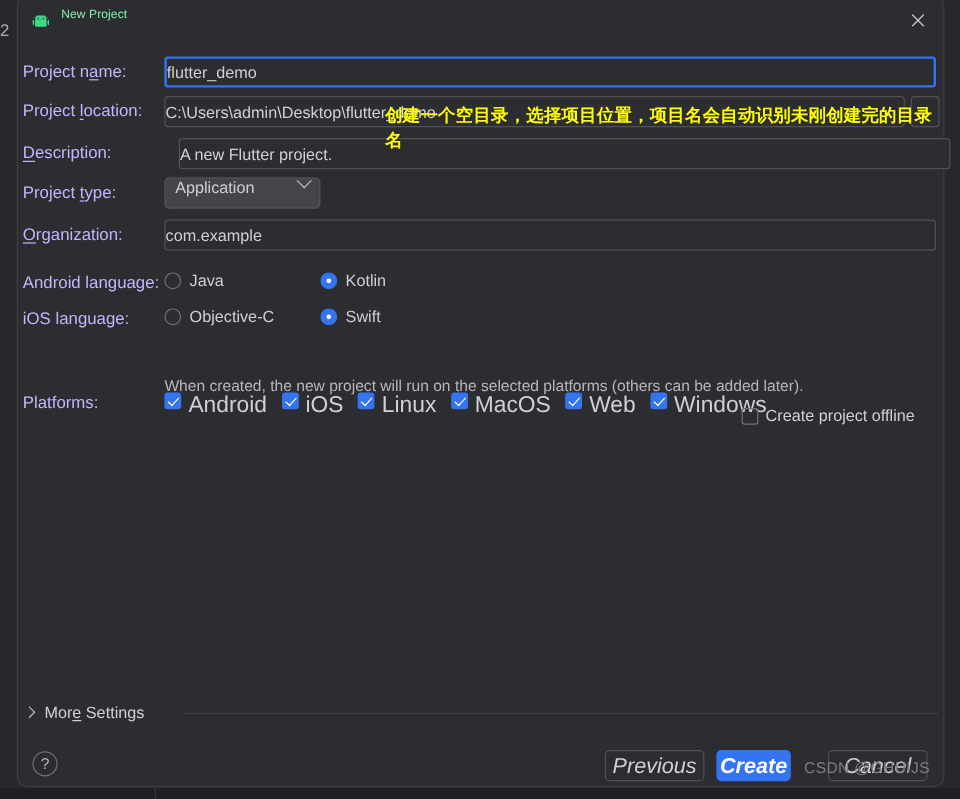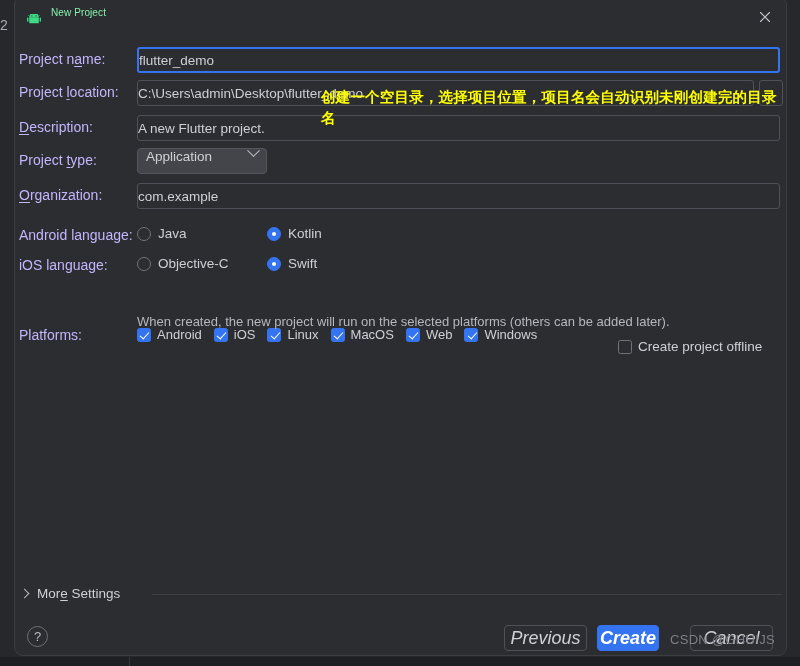--- a/index.html
+++ b/index.html
@@ -176,23 +176,23 @@
     position: absolute;
     left: 4.2px; top: 4.2px;
     width: 4px; height: 4px;
     border-radius: 50%;
     background: #fff;
   }
 
   
   .check-row { position: absolute; display: flex; align-items: center; }
   .check-item {
-    display: flex; align-items: center;
-    cursor: pointer;
-    font-size: 13px;
+    display: flex; align-items: flex-start;
+    cursor: pointer;
+    font-size: 19px;
     color: #ced0d6;
     margin-right: 12px;
   }
   .check-box {
     width: 14px; height: 14px;
     border-radius: 2.5px;
     border: 1.3px solid #6f7277;
     margin-right: 6px;
     flex: none;
     position: relative;
@@ -342,21 +342,21 @@
     <div class="row" style="top:83px;">
       <span class="lbl">Project <u>l</u>ocation:</span>
       <div class="field" style="left:122px; width:617px;">C:\Users\admin\Desktop\flutter_demo</div>
       <div class="browse-btn" style="left:744px;">
         <span class="browse-dots">...</span>
       </div>
     </div>
 
     <div class="row" style="top:118px;">
       <span class="lbl"><u>D</u>escription:</span>
-      <div class="field" style="left:122px; width:643px;">A new Flutter project.</div>
+      <div class="field" style="left:134px; width:643px;">A new Flutter project.</div>
     </div>
 
     <div class="row" style="top:151px;">
       <span class="lbl">Project <u>t</u>ype:</span>
       <div class="combo" style="left:122px; width:130px;">
         <span>Application</span>
         <span class="chev"></span>
       </div>
     </div>
 

